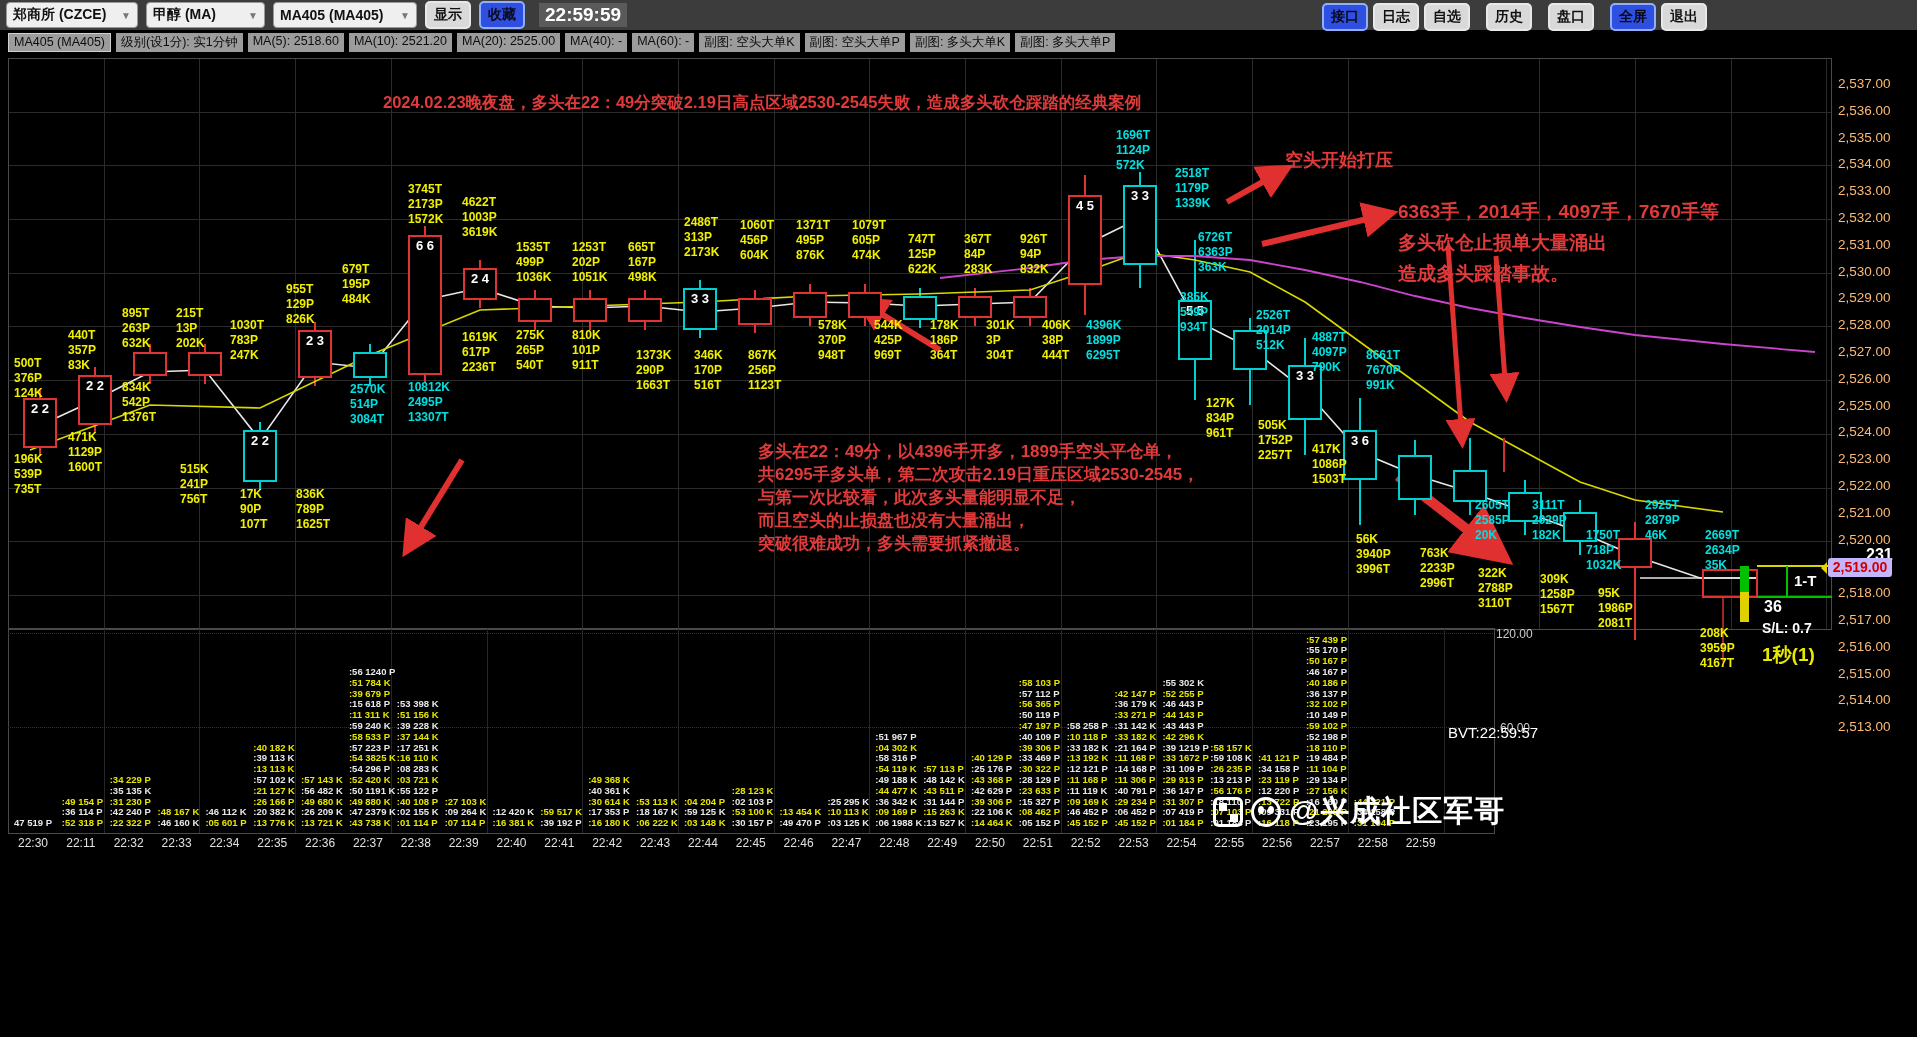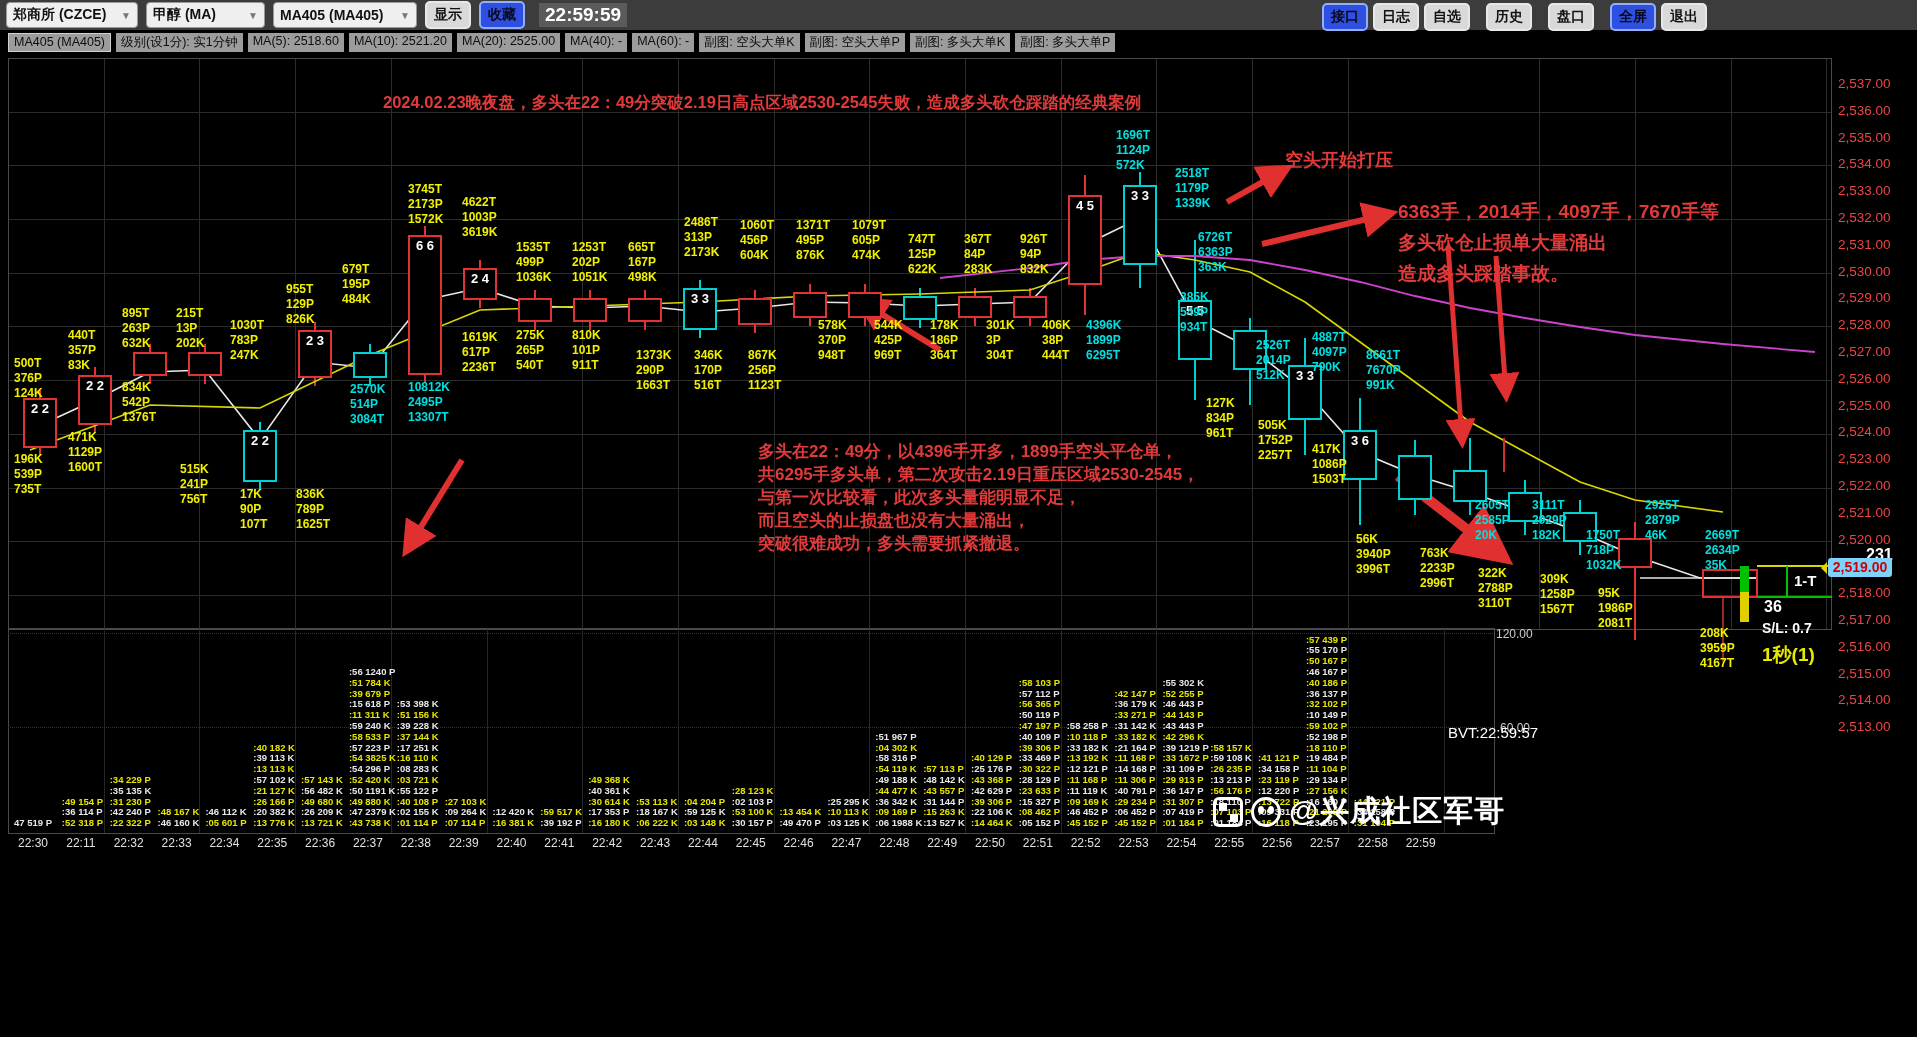--- a/index.html
+++ b/index.html
@@ -28,25 +28,25 @@
   #subplot{position:absolute;left:8px;top:628px;width:1485px;height:204px;border:1px solid #4a4a4a;
     background-image:repeating-linear-gradient(to right,transparent,transparent 94.7px,#262626 94.7px,#262626 95.7px);}
   .subgrid{position:absolute;left:8px;width:1485px;height:0;border-top:1px dotted #333;}
   
   .abs{position:absolute;white-space:pre;}
   .lblgrp{position:absolute;font-size:12px;font-weight:bold;line-height:15px;white-space:pre;}
   .lg-y{color:#f0f000;} .lg-c{color:#00e0e0;}
   .digits{position:absolute;color:#fff;font-size:13px;font-weight:bold;line-height:16px;text-align:center;}
   .cndl{position:absolute;background:transparent;box-sizing:border-box;}
   .ann{position:absolute;color:#e03a3a;font-weight:bold;white-space:pre;}
-  .axis-p{position:absolute;color:#ef4444;font-size:13.5px;width:70px;text-align:left;}
+  .axis-p{position:absolute;color:#fdba74;font-size:13.5px;width:70px;text-align:left;}
   .subcol{position:absolute;font-size:9.5px;line-height:10.8px;font-weight:bold;white-space:pre;}
   .sc-y{color:#e6e600;} .sc-w{color:#e8e8e8;}
   .tlabel{position:absolute;color:#e0e0e0;font-size:12px;top:836px;transform:translateX(-50%);}
-  #pricetag{position:absolute;left:1828px;top:558px;width:64px;height:19px;background:#7dd3fc;border-radius:3px;
+  #pricetag{position:absolute;left:1828px;top:558px;width:64px;height:19px;background:#c4b5fd;border-radius:3px;
     color:#d00000;font-weight:bold;font-size:14px;text-align:center;line-height:19px;}
   #pricetag:before{content:"";position:absolute;left:-7px;top:4px;border:6px solid transparent;border-right-color:#e8d400;border-left:0;}
   #wm{position:absolute;left:1213px;top:791px;display:flex;align-items:center;gap:8px;color:#fff;}
   #wm .t{font-size:30px;font-weight:bold;letter-spacing:1px;}
   .wmicon1{width:30px;height:30px;border:3px solid #fff;border-radius:6px;box-sizing:border-box;
     background-image:linear-gradient(#fff,#fff),linear-gradient(#fff,#fff);background-size:8px 8px,8px 8px;
     background-position:3px 3px,14px 14px;background-repeat:no-repeat;}
   .wmicon2{width:30px;height:30px;border:3px solid #fff;border-radius:50%;box-sizing:border-box;position:relative;}
   .wmicon2:before,.wmicon2:after{content:"";position:absolute;width:6px;height:8px;background:#fff;border-radius:50%;top:6px;}
   .wmicon2:before{left:4px;} .wmicon2:after{right:4px;}
@@ -375,21 +375,21 @@
 1339K</div>
       <div class="lblgrp lg-c" style="left: 1180px; top: 290px;">385K
 549P
 934T</div>
       <div class="lblgrp lg-c" style="left: 1198px; top: 230px;">6726T
 6363P
 363K</div>
       <div class="lblgrp lg-y" style="left: 1206px; top: 396px;">127K
 834P
 961T</div>
-      <div class="lblgrp lg-c" style="left: 1256px; top: 308px; margin-top: 30px;">2526T
+      <div class="lblgrp lg-c" style="left: 1256px; top: 308px;">2526T
 2014P
 512K</div>
       <div class="lblgrp lg-y" style="left: 1258px; top: 418px;">505K
 1752P
 2257T</div>
       <div class="lblgrp lg-c" style="left: 1312px; top: 330px;">4887T
 4097P
 790K</div>
       <div class="lblgrp lg-y" style="left: 1312px; top: 442px;">417K
 1086P
@@ -442,21 +442,21 @@
       <div class="subcol" style="left: 444.65px; bottom: 208px;"><div class="sc-y">:27 103 K</div><div class="sc-w">:09 264 K</div><div class="sc-y">:07 114 P</div></div>
       <div class="subcol" style="left: 492.5px; bottom: 208px;"><div class="sc-w">:12 420 K</div><div class="sc-y">:16 381 K</div></div>
       <div class="subcol" style="left: 540.35px; bottom: 208px;"><div class="sc-y">:59 517 K</div><div class="sc-w">:39 192 P</div></div>
       <div class="subcol" style="left: 588.2px; bottom: 208px; margin-top: 36px;"><div class="sc-y">:49 368 K</div><div class="sc-w">:40 361 K</div><div class="sc-y">:30 614 K</div><div class="sc-w">:17 353 P</div><div class="sc-y">:16 180 K</div></div>
       <div class="subcol" style="left: 636.05px; bottom: 208px;"><div class="sc-y">:53 113 K</div><div class="sc-w">:18 167 K</div><div class="sc-y">:06 222 K</div></div>
       <div class="subcol" style="left: 683.9px; bottom: 208px;"><div class="sc-y">:04 204 P</div><div class="sc-w">:59 125 K</div><div class="sc-y">:03 148 K</div></div>
       <div class="subcol" style="left: 731.75px; bottom: 208px;"><div class="sc-y">:28 123 K</div><div class="sc-w">:02 103 P</div><div class="sc-y">:53 100 K</div><div class="sc-w">:30 157 P</div></div>
       <div class="subcol" style="left: 779.6px; bottom: 208px;"><div class="sc-y">:13 454 K</div><div class="sc-w">:49 470 P</div></div>
       <div class="subcol" style="left: 827.45px; bottom: 208px;"><div class="sc-w">:25 295 K</div><div class="sc-y">:10 113 K</div><div class="sc-w">:03 125 K</div></div>
       <div class="subcol" style="left: 875.3px; bottom: 208px;"><div class="sc-w">:51 967 P</div><div class="sc-y">:04 302 K</div><div class="sc-w">:58 316 P</div><div class="sc-y">:54 119 K</div><div class="sc-w">:49 188 K</div><div class="sc-y">:44 477 K</div><div class="sc-w">:36 342 K</div><div class="sc-y">:09 169 P</div><div class="sc-w">:06 1988 K</div></div>
-      <div class="subcol" style="left: 923.15px; bottom: 208px;"><div class="sc-y">:57 113 P</div><div class="sc-w">:48 142 K</div><div class="sc-y">:43 557 P</div><div class="sc-w">:31 144 P</div><div class="sc-y">:15 263 K</div><div class="sc-w">:13 527 K</div></div>
+      <div class="subcol" style="left: 923.15px; bottom: 208px;"><div class="sc-y">:57 113 P</div><div class="sc-w">:48 142 K</div><div class="sc-y">:43 511 P</div><div class="sc-w">:31 144 P</div><div class="sc-y">:15 263 K</div><div class="sc-w">:13 527 K</div></div>
       <div class="subcol" style="left: 971px; bottom: 208px;"><div class="sc-y">:40 129 P</div><div class="sc-w">:25 176 P</div><div class="sc-y">:43 368 P</div><div class="sc-w">:42 629 P</div><div class="sc-y">:39 306 P</div><div class="sc-w">:22 106 K</div><div class="sc-y">:14 464 K</div></div>
       <div class="subcol" style="left: 1018.85px; bottom: 208px;"><div class="sc-y">:58 103 P</div><div class="sc-w">:57 112 P</div><div class="sc-y">:56 365 P</div><div class="sc-w">:50 119 P</div><div class="sc-y">:47 197 P</div><div class="sc-w">:40 109 P</div><div class="sc-y">:39 306 P</div><div class="sc-w">:33 469 P</div><div class="sc-y">:30 322 P</div><div class="sc-w">:28 129 P</div><div class="sc-y">:23 633 P</div><div class="sc-w">:15 327 P</div><div class="sc-y">:08 462 P</div><div class="sc-w">:05 152 P</div></div>
       <div class="subcol" style="left: 1066.7px; bottom: 208px;"><div class="sc-w">:58 258 P</div><div class="sc-y">:10 118 P</div><div class="sc-w">:33 182 K</div><div class="sc-y">:13 192 K</div><div class="sc-w">:12 121 P</div><div class="sc-y">:11 168 P</div><div class="sc-w">:11 119 K</div><div class="sc-y">:09 169 K</div><div class="sc-w">:46 452 P</div><div class="sc-y">:45 152 P</div></div>
       <div class="subcol" style="left: 1114.55px; bottom: 208px;"><div class="sc-y">:42 147 P</div><div class="sc-w">:36 179 K</div><div class="sc-y">:33 271 P</div><div class="sc-w">:31 142 K</div><div class="sc-y">:33 182 K</div><div class="sc-w">:21 164 P</div><div class="sc-y">:11 168 P</div><div class="sc-w">:14 168 P</div><div class="sc-y">:11 306 P</div><div class="sc-w">:40 791 P</div><div class="sc-y">:29 234 P</div><div class="sc-w">:06 452 P</div><div class="sc-y">:45 152 P</div></div>
       <div class="subcol" style="left: 1162.4px; bottom: 208px;"><div class="sc-w">:55 302 K</div><div class="sc-y">:52 255 P</div><div class="sc-w">:46 443 P</div><div class="sc-y">:44 143 P</div><div class="sc-w">:43 443 P</div><div class="sc-y">:42 296 K</div><div class="sc-w">:39 1219 P</div><div class="sc-y">:33 1672 P</div><div class="sc-w">:31 109 P</div><div class="sc-y">:29 913 P</div><div class="sc-w">:36 147 P</div><div class="sc-y">:31 307 P</div><div class="sc-w">:07 419 P</div><div class="sc-y">:01 184 P</div></div>
       <div class="subcol" style="left: 1210.25px; bottom: 208px;"><div class="sc-y">:58 157 K</div><div class="sc-w">:59 108 K</div><div class="sc-y">:26 235 P</div><div class="sc-w">:13 213 P</div><div class="sc-y">:56 176 P</div><div class="sc-w">:18 110 P</div><div class="sc-y">:07 103 P</div><div class="sc-w">:01 184 P</div></div>
       <div class="subcol" style="left: 1258.1px; bottom: 208px;"><div class="sc-y">:41 121 P</div><div class="sc-w">:34 158 P</div><div class="sc-y">:23 119 P</div><div class="sc-w">:12 220 P</div><div class="sc-y">:13 722 P</div><div class="sc-w">:09 331 P</div><div class="sc-y">:16 118 P</div></div>
       <div class="subcol" style="left: 1305.95px; bottom: 208px;"><div class="sc-y">:57 439 P</div><div class="sc-w">:55 170 P</div><div class="sc-y">:50 167 P</div><div class="sc-w">:46 167 P</div><div class="sc-y">:40 186 P</div><div class="sc-w">:36 137 P</div><div class="sc-y">:32 102 P</div><div class="sc-w">:10 149 P</div><div class="sc-y">:59 102 P</div><div class="sc-w">:52 198 P</div><div class="sc-y">:18 110 P</div><div class="sc-w">:19 484 P</div><div class="sc-y">:11 104 P</div><div class="sc-w">:29 134 P</div><div class="sc-y">:27 156 K</div><div class="sc-w">:16 160 P</div><div class="sc-y">:21 298 P</div><div class="sc-w">:23 195 P</div></div>
       <div class="subcol" style="left: 1353.8px; bottom: 208px;"><div class="sc-y">:44 121 P</div><div class="sc-w">:34 158 P</div><div class="sc-y">:31 104 P</div></div>
       <div class="tlabel" style="left: 33px;">22:30</div>

